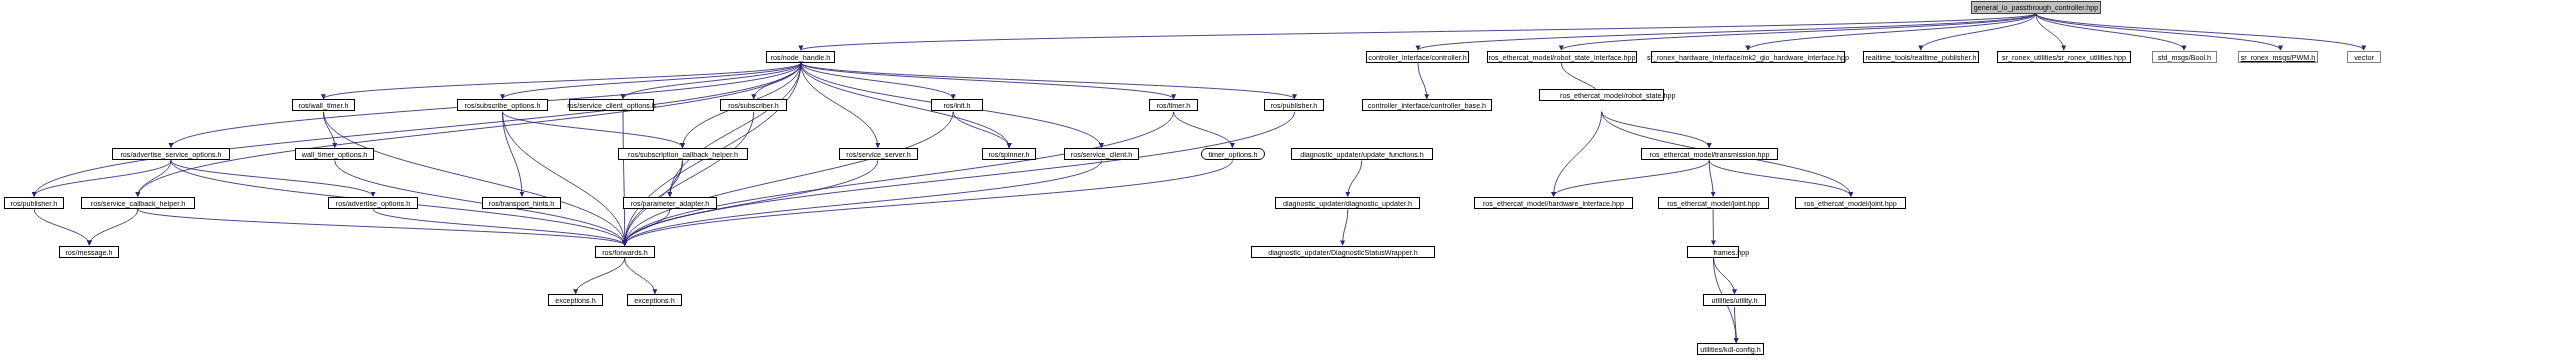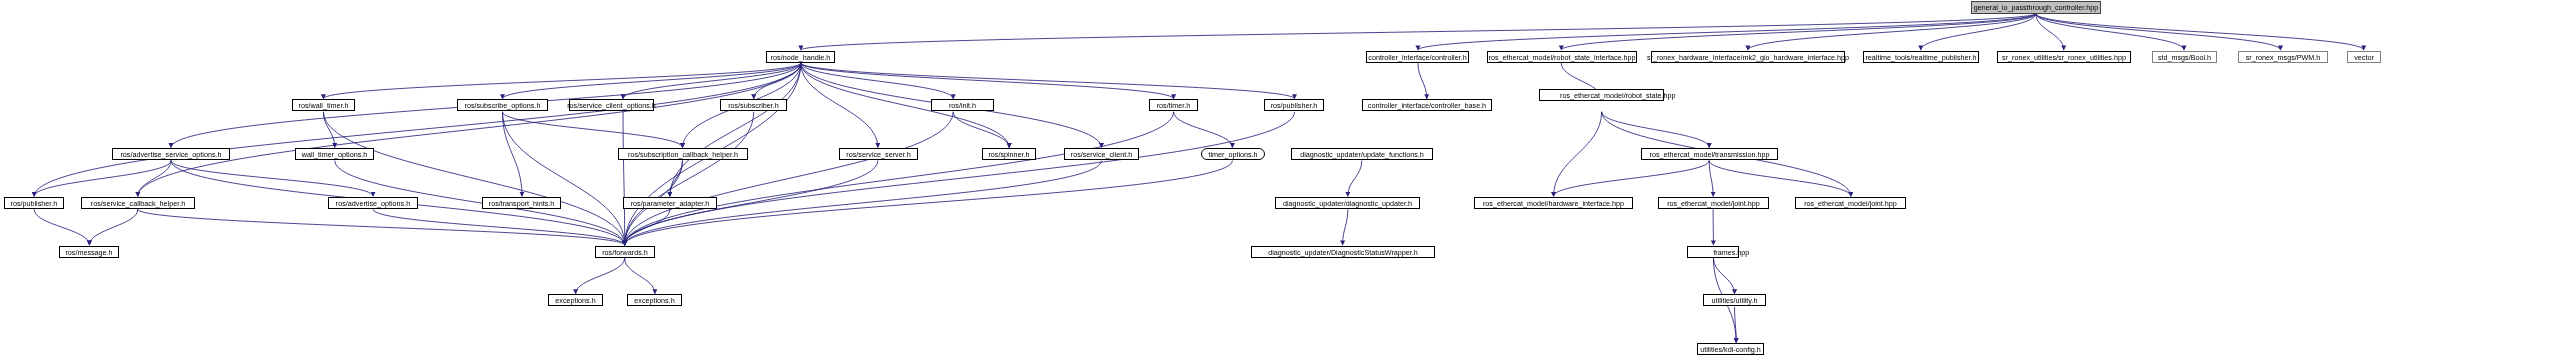--- a/index.html
+++ b/index.html
@@ -120,27 +120,27 @@
   </svg>
   <div id="nodes-layer">
       <div class="node root" style="left: 1971px; top: 1.3px; width: 130px;">general_io_passthrough_controller.hpp</div>
       <div class="node" style="left: 766px; top: 51px; width: 69px;">ros/node_handle.h</div>
       <div class="node" style="left: 1366px; top: 51px; width: 103px;">controller_interface/controller.h</div>
       <div class="node" style="left: 1487px; top: 51px; width: 150px;">ros_ethercat_model/robot_state_interface.hpp</div>
       <div class="node" style="left: 1651px; top: 51px; width: 194px;">sr_ronex_hardware_interface/mk2_gio_hardware_interface.hpp</div>
       <div class="node" style="left: 1863px; top: 51px; width: 116px;">realtime_tools/realtime_publisher.h</div>
       <div class="node" style="left: 1997px; top: 51px; width: 134px;">sr_ronex_utilities/sr_ronex_utilities.hpp</div>
       <div class="node grey" style="left: 2152px; top: 51px; width: 65px;">std_msgs/Bool.h</div>
-      <div class="node grey" style="left: 2238px; top: 51px; width: 90px;">sr_ronex_msgs/PWM.h</div>
+      <div class="node grey" style="left: 2238px; top: 51px; width: 80px; text-decoration: underline;">sr_ronex_msgs/PWM.h</div>
       <div class="node grey" style="left: 2347px; top: 51px; width: 34px;">vector</div>
       <div class="node" style="left: 292px; top: 99px; width: 63px;">ros/wall_timer.h</div>
       <div class="node" style="left: 457px; top: 99px; width: 91px;">ros/subscribe_options.h</div>
       <div class="node" style="left: 569px; top: 99px; width: 85px;">ros/service_client_options.h</div>
       <div class="node" style="left: 720px; top: 99px; width: 67px;">ros/subscriber.h</div>
-      <div class="node" style="left: 931px; top: 99px; width: 63px;">ros/init.h</div>
+      <div class="node" style="left: 931px; top: 99px; width: 52px;">ros/init.h</div>
       <div class="node" style="left: 1149px; top: 99px; width: 49px;">ros/timer.h</div>
       <div class="node" style="left: 1264px; top: 99px; width: 60px;">ros/publisher.h</div>
       <div class="node" style="left: 1362px; top: 99px; width: 130px;">controller_interface/controller_base.h</div>
       <div class="node" style="left: 1539px; top: 89px; width: 125px; padding-left: 36px;">ros_ethercat_model/robot_state.hpp</div>
       <div class="node" style="left: 112px; top: 148px; width: 118px;">ros/advertise_service_options.h</div>
       <div class="node" style="left: 295px; top: 148px; width: 79px;">wall_timer_options.h</div>
       <div class="node" style="left: 618px; top: 148px; width: 130px;">ros/subscription_callback_helper.h</div>
       <div class="node" style="left: 839px; top: 148px; width: 79px;">ros/service_server.h</div>
       <div class="node" style="left: 982px; top: 148px; width: 54px;">ros/spinner.h</div>
       <div class="node" style="left: 1064px; top: 148px; width: 75px;">ros/service_client.h</div>

